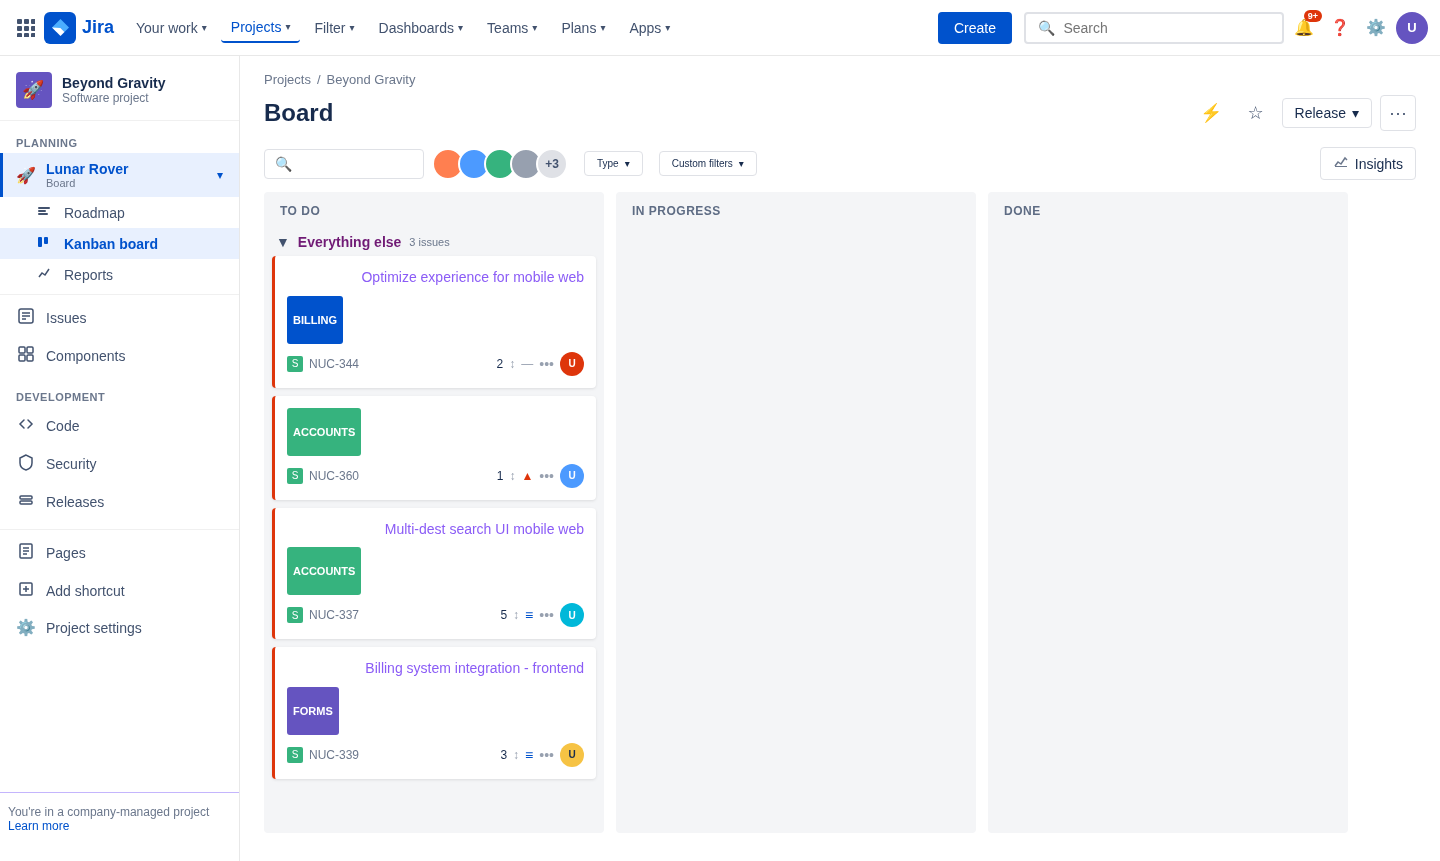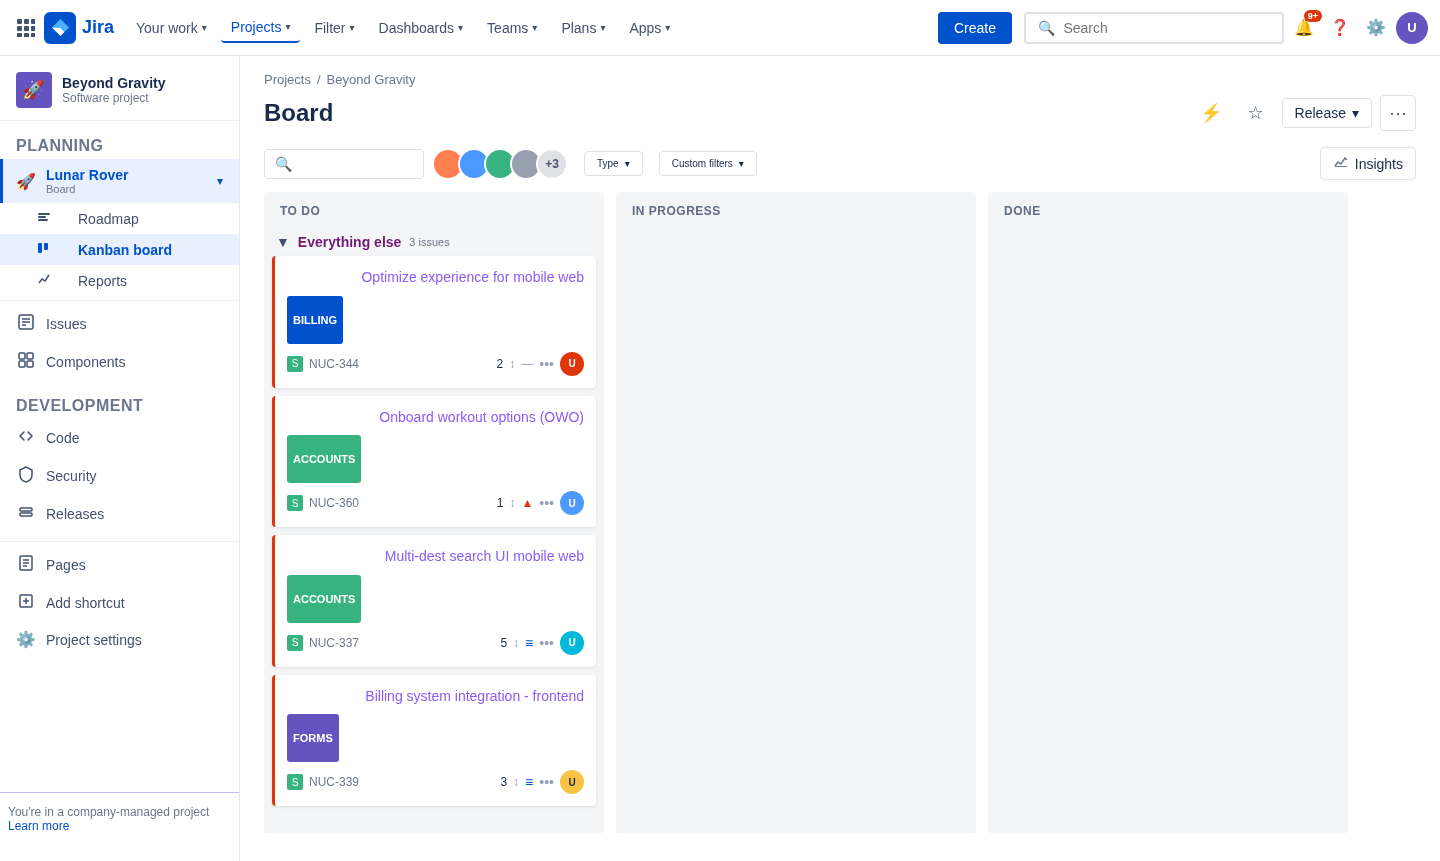--- a/index.html
+++ b/index.html
@@ -63,36 +63,36 @@
       display: flex; align-items: center; gap: 10px;
       padding: 16px 16px 12px; border-bottom: 1px solid #f0f0f0;
     }
     .sidebar-project-icon {
       width: 36px; height: 36px; border-radius: 4px; background: #6554c0;
       display: flex; align-items: center; justify-content: center; font-size: 18px; color: #fff;
     }
     .sidebar-project-name { font-size: 14px; font-weight: 600; color: #172b4d; }
     .sidebar-project-type { font-size: 12px; color: #6b778c; }
     .sidebar-section-label {
-      font-size: 16px; font-weight: 600; color: #6b778c; letter-spacing: 0.5px;
+      font-size: 11px; font-weight: 600; color: #6b778c; letter-spacing: 0.5px;
       padding: 16px 16px 4px; text-transform: uppercase;
     }
     .sidebar-nav-item {
       display: flex; align-items: center; gap: 10px;
       padding: 8px 16px; cursor: pointer; color: #42526e; font-size: 14px;
       border-radius: 0; position: relative;
     }
     .sidebar-nav-item.active {
       background: #e8f0fe; color: #0052cc; font-weight: 500;
       border-left: 3px solid #0052cc; padding-left: 13px;
     }
     .sidebar-nav-item .nav-icon { width: 20px; text-align: center; font-size: 16px; }
     .sidebar-nav-item .expand-icon { margin-left: auto; font-size: 12px; }
     .sidebar-nav-subitem {
-      display: flex; align-items: center; gap: 24px;
+      display: flex; align-items: center; gap: 10px;
       padding: 6px 16px 6px 36px; cursor: pointer; color: #42526e; font-size: 14px;
     }
     .sidebar-nav-subitem.active { color: #0052cc; font-weight: 500; }
     .sidebar-spacer { flex: 1; }
     .sidebar-footer { padding: 12px 8px; border-top: 1px solid #c4b5fd; }
     .sidebar-footer-text { font-size: 12px; color: #6b778c; }
     .sidebar-footer-link { font-size: 12px; color: #0052cc; cursor: pointer; }
     .sidebar-divider { height: 1px; background: #f0f0f0; margin: 4px 0; }
 
     
@@ -517,21 +517,20 @@
                 <span style="color:#172b4d; font-size:12px; font-weight:500;">2</span>
                 <span style="color:#97a0af; font-size:12px;">↕</span>
                 <span style="color:#97a0af;">—</span>
                 <span class="card-more">•••</span>
                 <div class="av-circle" style="background:#de350b;">U</div>
               </div>
             </div>
           </div>
 
           <div class="kanban-card">
-            <div class="kanban-card-title">Onboard workout options (OWO)</div>
             <div class="kanban-tag tag-accounts">ACCOUNTS</div>
             <div class="kanban-card-footer">
               <div class="card-story-icon">S</div>
               <span class="card-id">NUC-360</span>
               <div class="card-footer-right">
                 <span style="color:#172b4d; font-size:12px; font-weight:500;">1</span>
                 <span style="color:#97a0af; font-size:12px;">↕</span>
                 <span style="color:#de350b;">▲</span>
                 <span class="card-more">•••</span>
                 <div class="av-circle" style="background:#4c9aff;">U</div>

